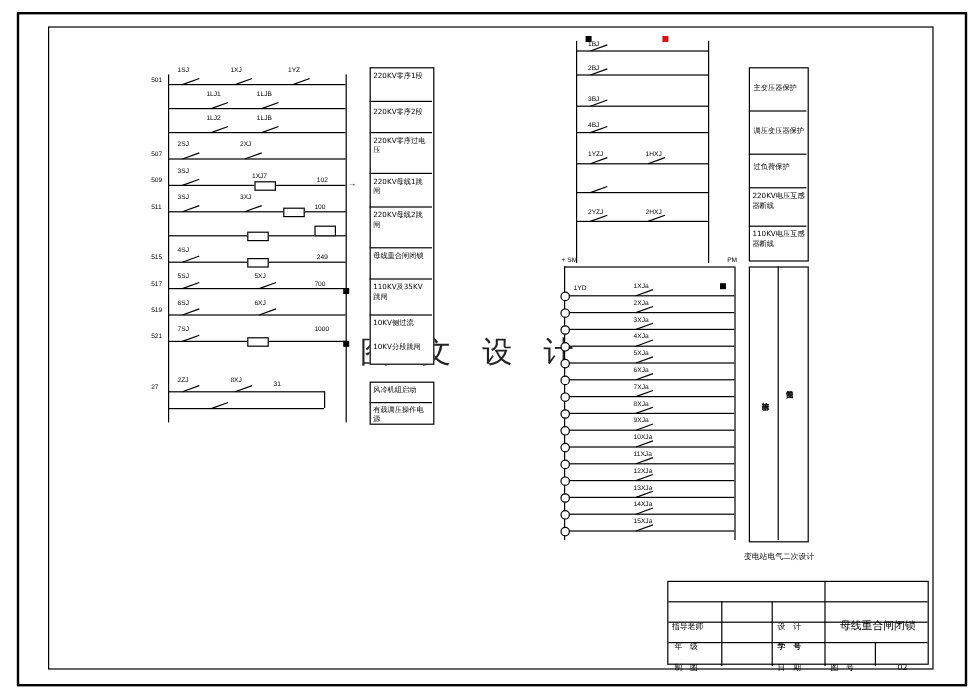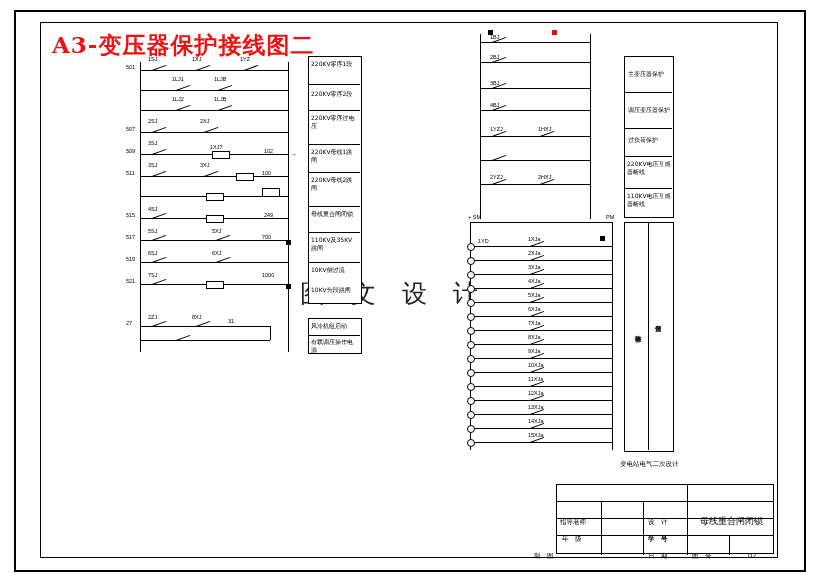--- a/index.html
+++ b/index.html
@@ -33,21 +33,20 @@
   .rightbox{position:absolute;left:624px;top:222px;width:48px;height:228px;border:1px solid #000;}
   .rbtxt{position:absolute;font-family:"DejaVu Sans", sans-serif;font-size:6.5px;color:#000;writing-mode:vertical-rl;text-orientation:upright;line-height:1.1;}
 </style>
 </head>
 <body>
 
 <div id="page">
   <div class="frame-outer"></div>
   <div class="frame-inner"></div>
 
-  <div class="title">A3-变压器保护接线图二</div>
   <div class="wm">图 文 设 计</div>
 
   <div class="ln vl" style="left:140px;top:62px;height:290px;"></div>
 
   <div class="ln vl" style="left:288px;top:62px;height:290px;"></div>
 
   <div class="ln hl" style="left:140px;top:70px;width:148px;"></div>
   <div class="ln hl" style="left:140px;top:90px;width:148px;"></div>
   <div class="ln hl" style="left:140px;top:110px;width:148px;"></div>
   <div class="ln hl" style="left:140px;top:132px;width:148px;"></div>
@@ -392,17 +391,17 @@
     <div class="c" style="left:130px;top:0px;height:16px;"></div>
     <div class="c" style="left:172px;top:50px;height:20px;"></div>
   </div>
   <div class="tbtxt" style="left:620px;top:460px;">变电站电气二次设计</div>
   <div class="tbtxt big" style="left:700px;top:515px;">母线重合闸闭锁</div>
 
   <div class="tbtxt" style="left:560px;top:518px;">指导老师</div>
   <div class="tbtxt" style="left:648px;top:518px;">设　计</div>
   <div class="tbtxt" style="left:562px;top:535px;">年　级</div>
   <div class="tbtxt" style="left:648px;top:535px;font-weight:bold;">学　号</div>
-  <div class="tbtxt" style="left:534px;top:552px;">制　图</div>
+  <div class="tbtxt" style="left:562px;top:552px;">制　图</div>
   <div class="tbtxt" style="left:648px;top:552px;">日　期</div>
   <div class="tbtxt" style="left:692px;top:552px;">图　号</div>
   <div class="tbtxt" style="left:748px;top:552px;">02</div>
 </div>
 
 </body></html>

